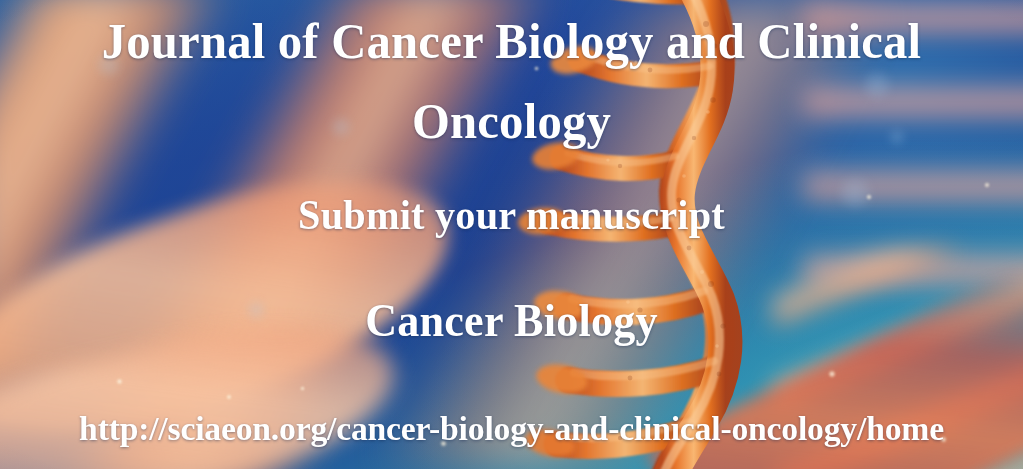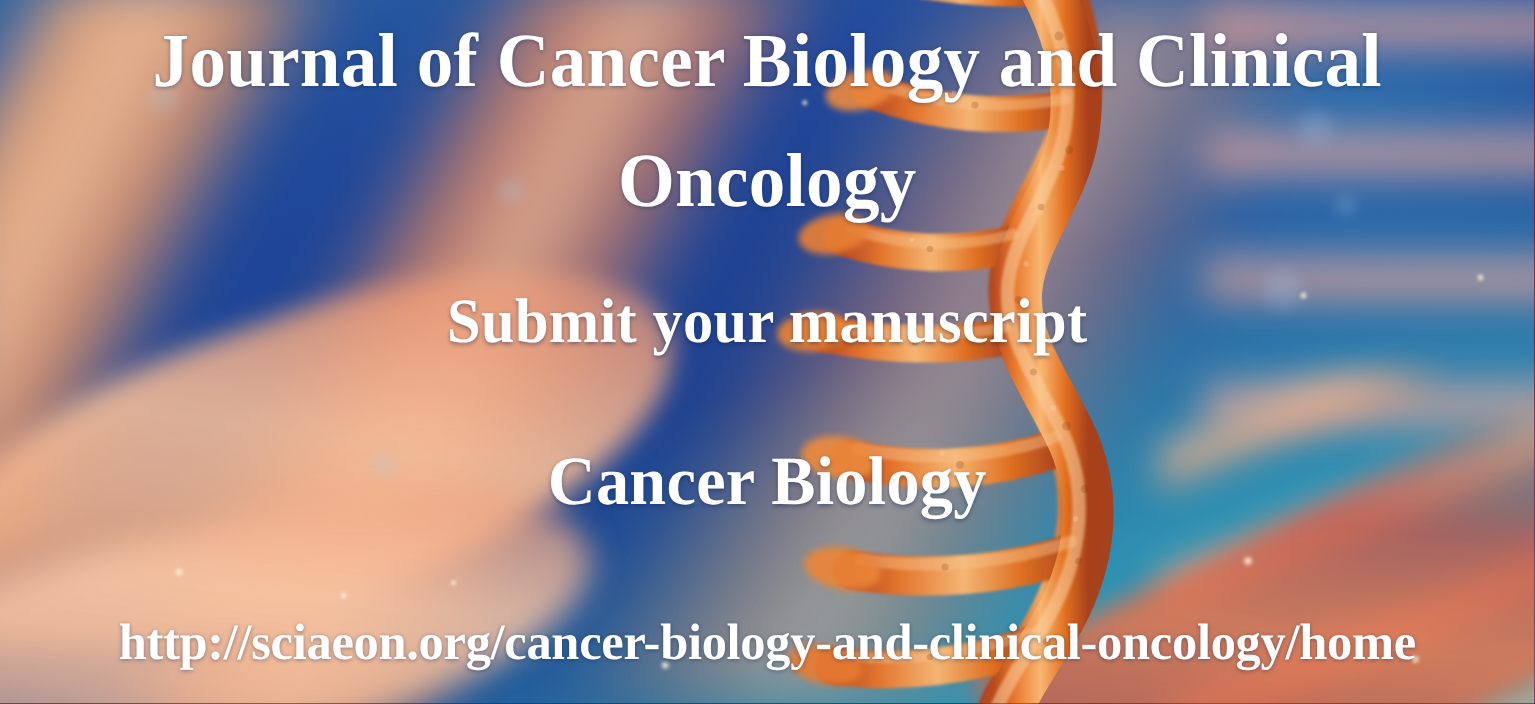--- a/index.html
+++ b/index.html
@@ -7,21 +7,21 @@
     margin: 0;
     padding: 0;
     background: #222;
   }
   #banner {
     position: relative;
     width: 1023px;
     height: 469px;
     overflow: hidden;
     font-family: "Liberation Serif", "DejaVu Serif", serif;
-    background: #be185d;
+    background: #c2410c;
   }
 
   
   .bg-layer { position: absolute; inset: 0; }
 
   
   .bg-base {
     background:
       radial-gradient(ellipse 900px 500px at 95% 95%, #35a2bb 0%, rgba(53,162,187,0) 62%),
       radial-gradient(ellipse 520px 420px at 88% 18%, #2f6fae 0%, rgba(47,111,174,0) 70%),

